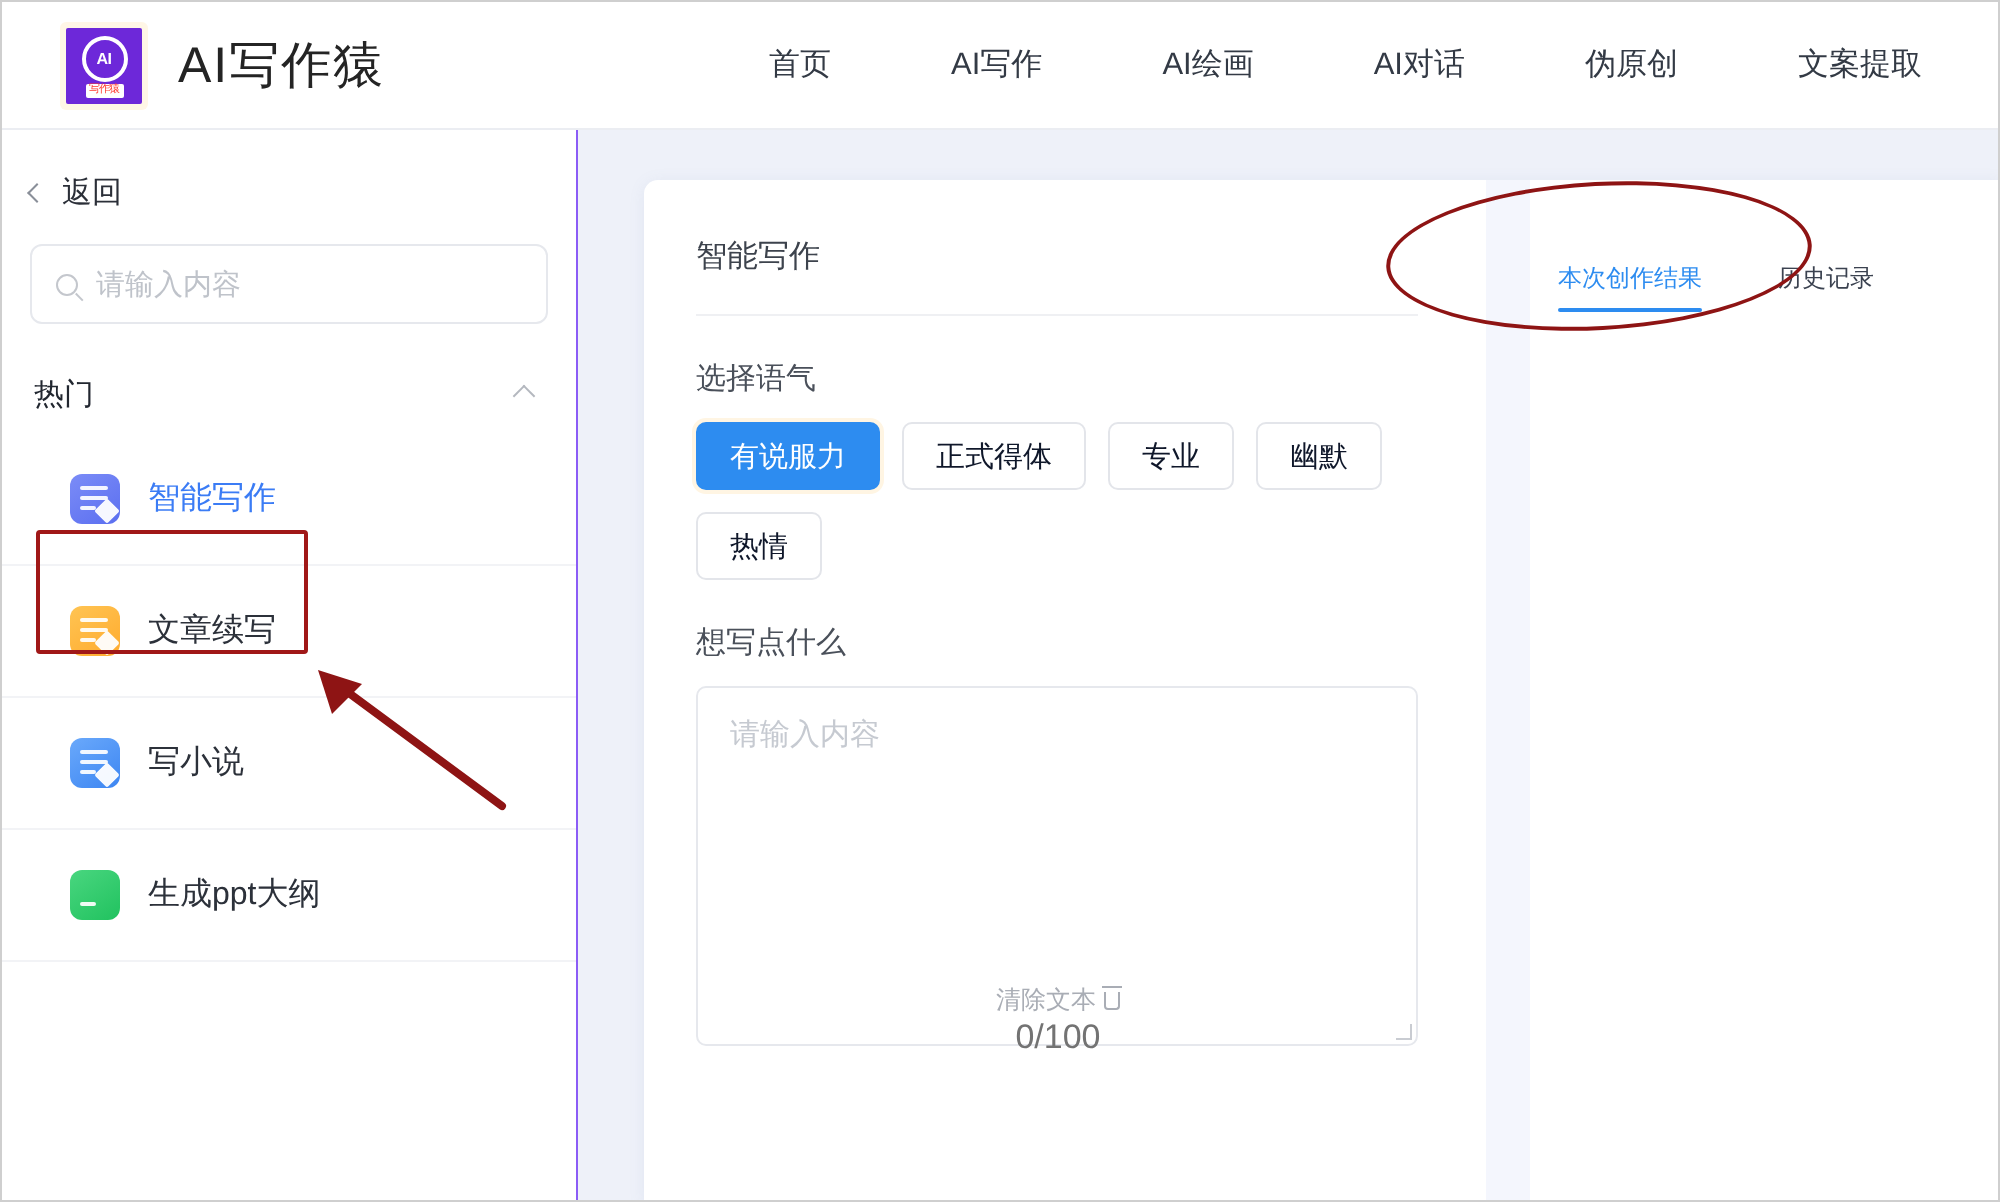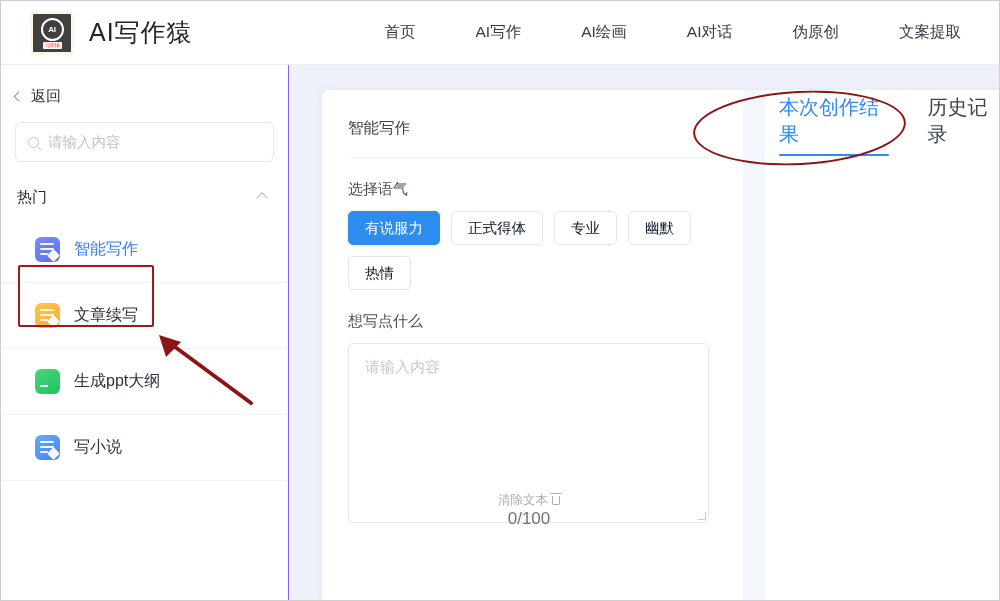--- a/index.html
+++ b/index.html
@@ -22,21 +22,21 @@
     position: absolute; left: 0; top: 0;
     width: 1000px; height: 64px;
     background: #ffffff;
     border-bottom: 1px solid #ebedf2;
     display: flex; align-items: center;
     z-index: 5;
   }
   .brand { display: flex; align-items: center; margin-left: 32px; }
   .logo {
     width: 38px; height: 38px; border-radius: 1px;
-    background: #404040;
+    background: #6d28d9;
     display: flex; flex-direction: column;
     align-items: center; justify-content: center;
     position: relative; overflow: hidden;
     box-shadow: 0 0 0 3px #fff6e6;
   }
   .logo-ring {
     width: 23px; height: 23px; border-radius: 50%;
     border: 2.5px solid #ffffff;
     display: flex; align-items: center; justify-content: center;
     margin-top: 1px;
@@ -229,21 +229,21 @@
   
   .result-col {
     position: absolute; left: 443px; top: 0;
     width: 236px; height: 512px;
     background: #ffffff;
   }
   .tabs {
     display: flex; align-items: flex-end;
     height: 66px; padding-left: 14px; gap: 38px;
   }
-  .tab { font-size: 20px; color: #3b4250; cursor: pointer; padding-bottom: 8px; position: relative; }
+  .tab { font-size: 12px; color: #3b4250; cursor: pointer; padding-bottom: 8px; position: relative; }
   .tab.active { color: #2d8cf0; }
   .tab.active::after {
     content: ""; position: absolute; left: 0; right: 0; bottom: 0;
     height: 2.5px; background: #2d8cf0; border-radius: 2px;
   }
 
   
   .anno { position: absolute; pointer-events: none; z-index: 50; }
   .anno-box {
     left: 17px; top: 264px; width: 136px; height: 62px;
@@ -317,34 +317,34 @@
           <i class="ln a"></i>
             <i class="ln b"></i>
             <i class="ln c"></i>
             <i class="pen"></i>
         </span>
         <span class="menu-label">文章续写</span>
       </div>
 
 
       <div class="menu-item">
-        <span class="m-icon ico-green">
-          <i class="ln c"></i>
-        </span>
-        <span class="menu-label">生成ppt大纲</span>
-      </div>
-
-      <div class="menu-item">
         <span class="m-icon ico-sky">
           <i class="ln a"></i>
             <i class="ln b"></i>
             <i class="ln c"></i>
             <i class="pen"></i>
         </span>
         <span class="menu-label">写小说</span>
+      </div>
+
+      <div class="menu-item">
+        <span class="m-icon ico-green">
+          <i class="ln c"></i>
+        </span>
+        <span class="menu-label">生成ppt大纲</span>
       </div>
 
     </div>
   </div>
 
   <div class="canvas">
     <div class="card">
 
       <div class="panel-divider"></div>
 

